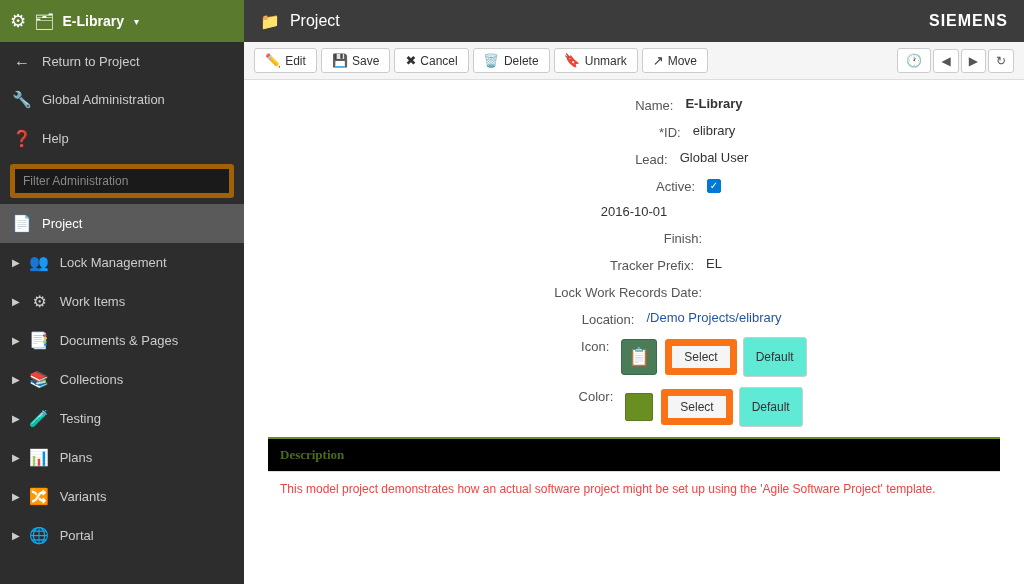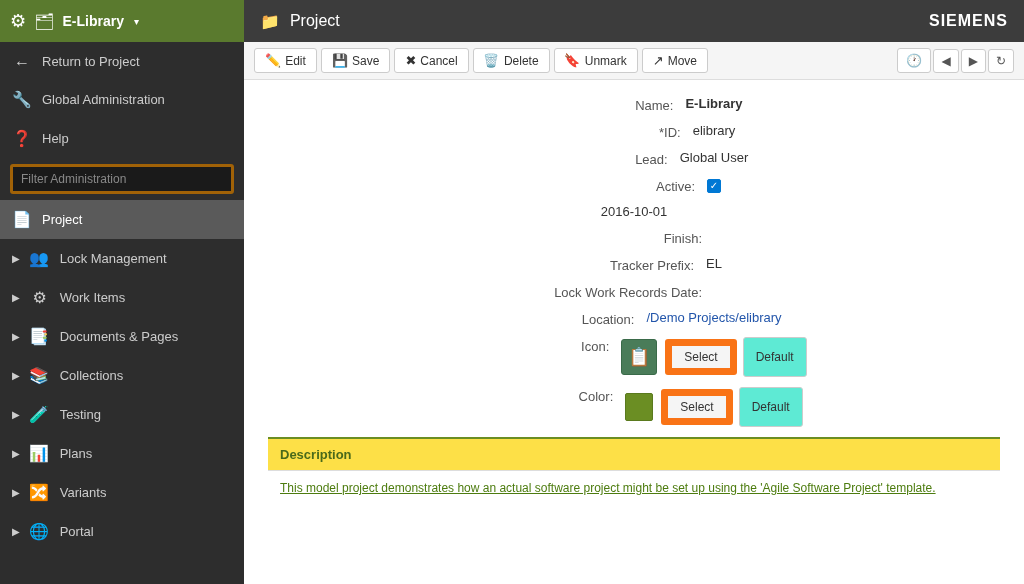--- a/index.html
+++ b/index.html
@@ -105,21 +105,21 @@
     }
     .sidebar-item .si-arrow {
       font-size: 10px;
     }
     .sidebar-search {
       padding: 6px 10px;
     }
     .sidebar-search input {
       width: 100%;
       background: #1a1a1a;
-      border: 3px solid #a16207;
+      border: 5px solid #a16207;
       border-radius: 3px;
       padding: 5px 8px;
       color: #ccc;
       font-size: 12px;
       outline: none;
     }
     .sidebar-search input::placeholder { color: #888; }
 
     
     .content-area {
@@ -260,33 +260,33 @@
       font-size: 12px;
       color: #333;
     }
 
     
     .description-section {
       margin-top: 10px;
       border-top: 2px solid #6b8e23;
     }
     .description-header {
-      background: #fde047;
+      background: #000000;
       padding: 8px 12px;
       font-weight: 600;
       font-size: 13px;
       color: #4a6a1a;
       border-bottom: 1px solid #ddd;
+      font-family: Liberation Serif, serif;
     }
     .description-body {
       padding: 10px 12px;
       font-size: 12px;
-      color: #4d7c0f;
+      color: #ef4444;
       background: #fff;
-      text-decoration: underline;
     }
 
     .inline-flex { display: flex; align-items: center; }
 
     
     ::-webkit-scrollbar { width: 8px; }
     ::-webkit-scrollbar-track { background: #f1f1f1; }
     ::-webkit-scrollbar-thumb { background: #bbb; border-radius: 4px; }
   </style>
 </head>

